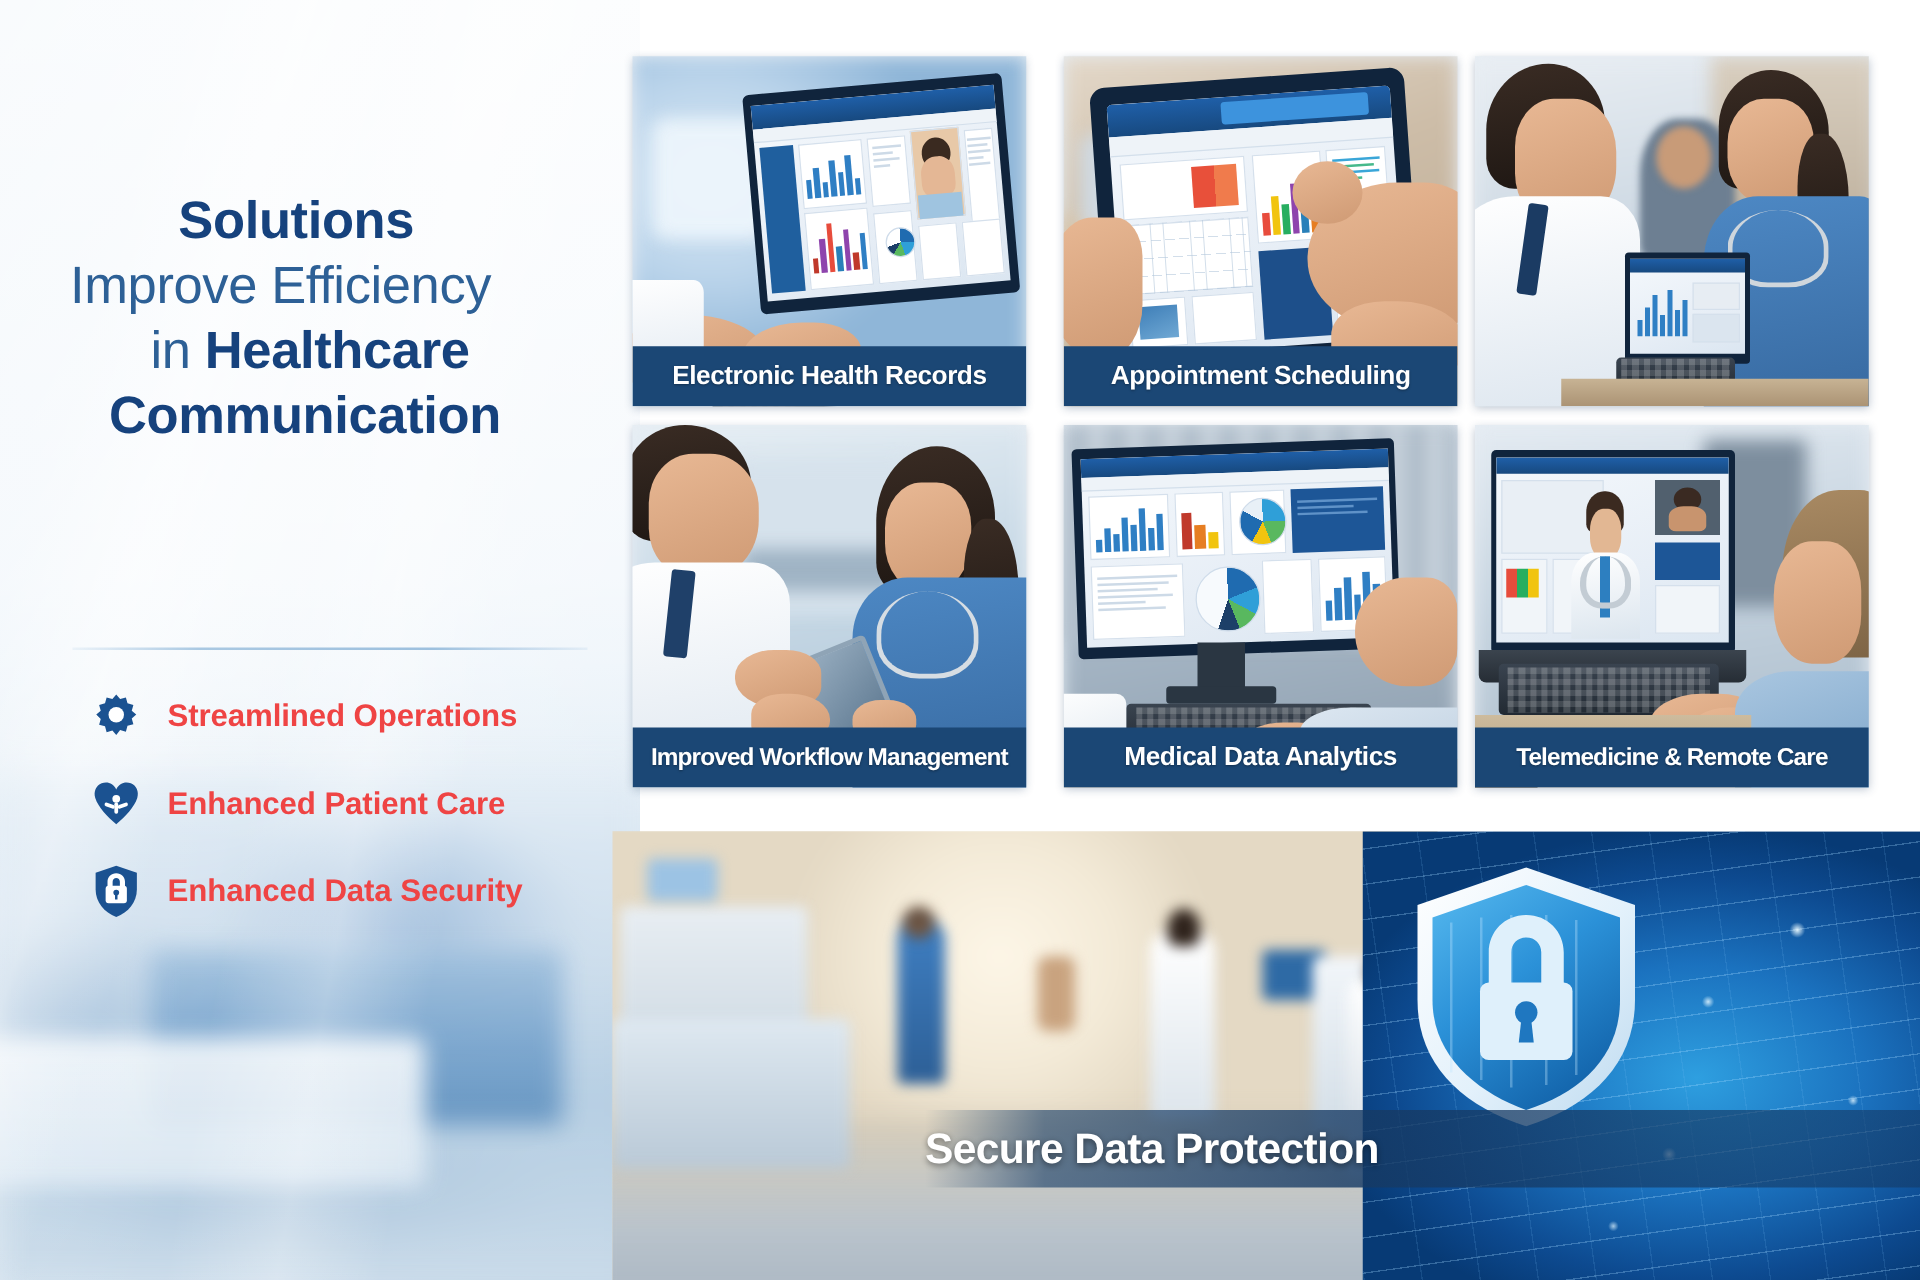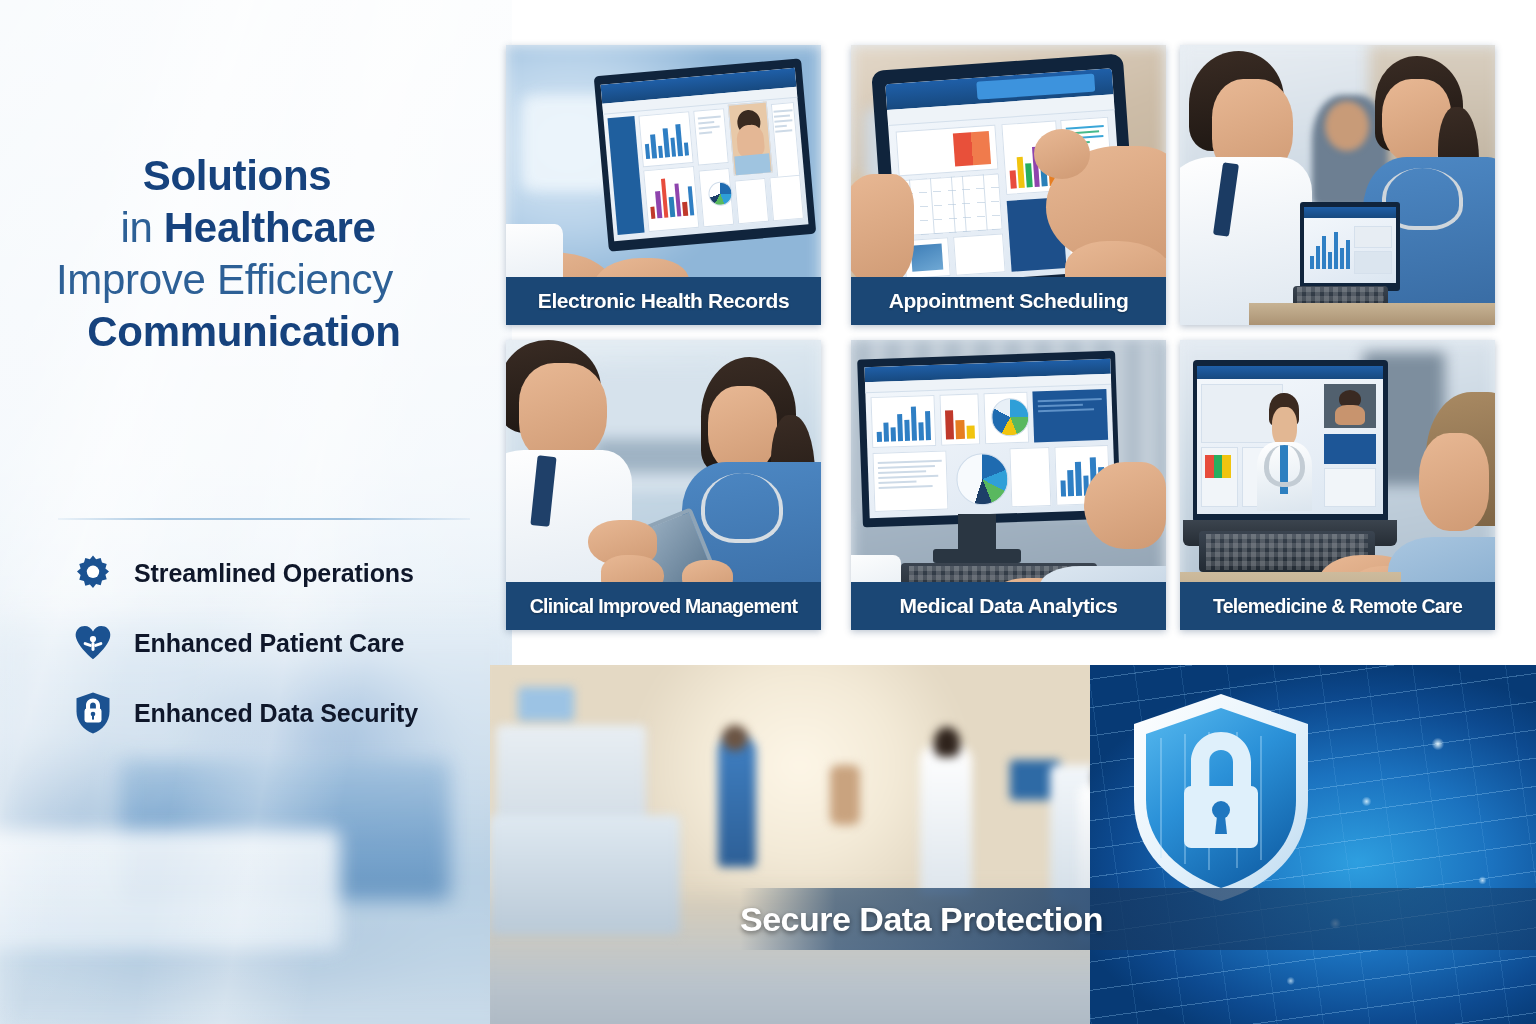--- a/index.html
+++ b/index.html
@@ -70,21 +70,21 @@
   .divider {
     position: absolute; left: 58px; top: 518px; width: 412px; height: 2px;
     background: linear-gradient(90deg, rgba(160,195,225,0.15), #a9c8e2 25%, #9dc0de 70%, rgba(170,200,228,0.2));
   }
 
   .bullets { position: absolute; left: 72px; top: 545px; width: 400px; }
   .bullet { display: flex; align-items: center; height: 56px; margin-bottom: 14px; }
   .bullet-icon { width: 42px; height: 42px; flex: 0 0 42px; display: flex; align-items: center; justify-content: center; }
   .bullet-icon svg { display: block; }
   .bullet-label {
-    margin-left: 20px; font-size: 25px; font-weight: 700; color: #0f172a;
+    margin-left: 20px; font-size: 25px; font-weight: 700; color: #ef4444;
     letter-spacing: -0.1px; white-space: nowrap;
   }
 
   
   .grid { position: absolute; left: 506px; top: 45px; width: 990px; height: 615px; }
   .tile {
     position: absolute; width: 315px; height: 280px;
     background: #e8eef4; overflow: hidden;
     box-shadow: 0 2px 7px rgba(30,60,100,0.30);
   }
@@ -200,22 +200,22 @@
   <div class="left-panel">
     <div class="left-bg"></div>
     <div class="left-bg-blur"></div>
     <div class="left-bg-bench"></div>
     <div class="left-bg-counter"></div>
     <div class="left-sheen"></div>
     <div class="left-veil"></div>
 
     <div class="title-block">
       <div class="title-line tl-2"><span class="t-bold">Solutions</span></div>
+      <div class="title-line tl-3"><span class="t-light">Improve Efficiency</span></div>
       <div class="title-line tl-4"><span class="t-light">in </span><span class="t-bold">Healthcare</span></div>
-      <div class="title-line tl-3"><span class="t-light">Improve Efficiency</span></div>
       <div class="title-line tl-5"><span class="t-bold">Communication</span></div>
     </div>
 
     <div class="divider"></div>
 
     <div class="bullets">
 
       <div class="bullet">
         <span class="bullet-icon">
           <svg width="40" height="40" viewBox="0 0 40 40">
@@ -420,21 +420,21 @@
         <div class="skin" style="left:64%;top:16%;width:22%;height:30%;border-radius:42% 40% 46% 44%;"></div>
         <div class="hair" style="left:84%;top:26%;width:14%;height:40%;border-radius:40% 52% 50% 40%;"></div>
         <div class="scrub" style="left:56%;top:42%;width:50%;height:60%;border-radius:28% 12% 0 0;"></div>
         <div style="position:absolute;left:62%;top:46%;width:26%;height:24%;border:4px solid #d6dde3;border-radius:50% 50% 42% 42%;border-top:none;"></div>
         <div style="position:absolute;left:38%;top:62%;width:26%;height:26%;background:linear-gradient(150deg,#9fb4c6,#5d7890);border:4px solid #8fa4b6;border-radius:4px;transform:rotate(-22deg);"></div>
         <div class="skin" style="left:26%;top:62%;width:22%;height:16%;border-radius:45% 40% 35% 50%;"></div>
         <div class="skin" style="left:30%;top:74%;width:20%;height:14%;border-radius:40% 50% 45% 35%;"></div>
         <div class="skin" style="left:56%;top:76%;width:16%;height:12%;border-radius:45%;"></div>
       </div>
       <div class="tile-caption tight">
-        <span>Clinical Improved Management</span>
+        <span>Improved Workflow Management</span>
       </div>
     </div>
 
     <div class="tile r2" style="left:345px;top:295px;">
       <div class="tile-photo">
         <div class="blur-bg sblur" style="background:linear-gradient(170deg,#cfd9e2 0%,#a9b9c8 45%,#8c9dad 100%);"></div>
         <div class="blur-bg sblur" style="left:0;top:0;width:100%;height:60%;
           background:repeating-linear-gradient(90deg,#b6c3cf 0 14px,#8fa0b0 14px 18px,#cdd7e0 18px 30px);"></div>
         <div class="screen-frame" style="left:3%;top:5%;width:82%;height:58%;border-radius:4px;transform:rotate(-2deg);"></div>
         <div class="screen-glass" style="left:5%;top:8%;width:78%;height:52%;transform:rotate(-2deg);">

